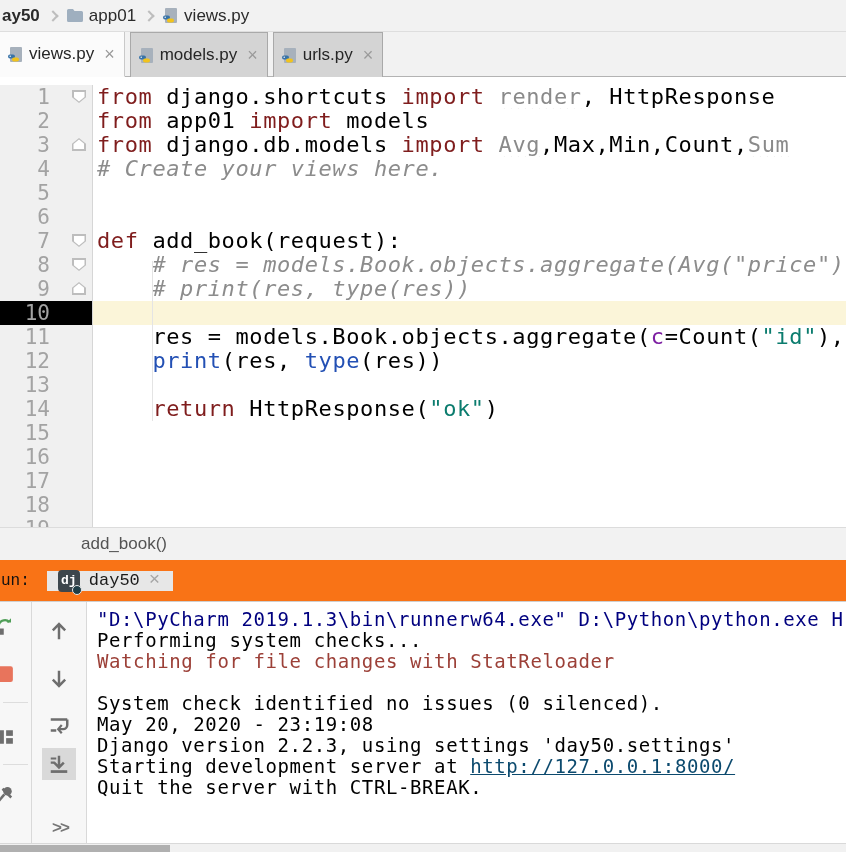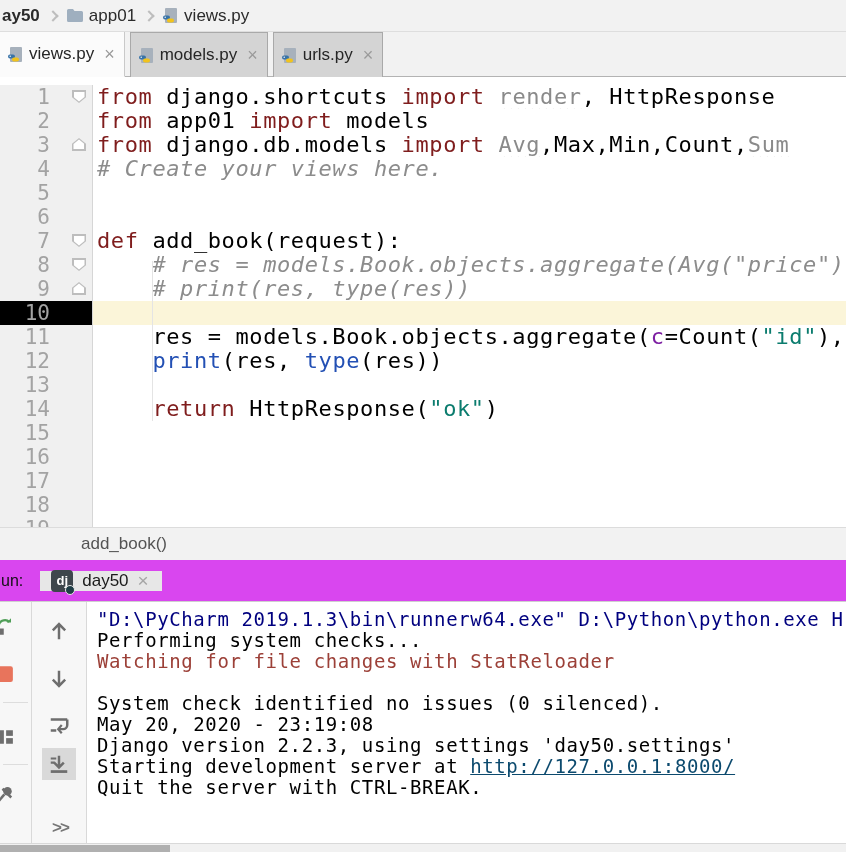--- a/index.html
+++ b/index.html
@@ -48,22 +48,22 @@
   .ar { color:#7d1fa2; }
   .st { color:#0b7c6e; }
   .iguide { position:absolute; left:152px; top:184px; height:160px; width:1px;
     background:#e4e4e4; pointer-events:none; }
 
   
   .statusbar { height:33px; background:#f2f2f2; border-top:1px solid #dcdcdc;
     display:flex; align-items:center; padding-left:81px; font-size:17px; color:#545454; }
 
   
-  .runrow { height:42px; background:#d946ef; border-bottom:1px solid #cfcfcf;
-    display:flex; align-items:center; }
+  .runrow { height:42px; background:#f97316; border-bottom:1px solid #cfcfcf;
+    display:flex; align-items:center;font-family:Liberation Mono, monospace; }
   .runlabel { font-size:16px; color:#111; margin-left:1px; }
   .runtab { height:20px; margin-left:17px; background:#e7e7e7; display:flex;
     align-items:center; padding:0 13px 0 11px; gap:9px; }
   .dj { width:22px; height:22px; background:#3d464c; border-radius:4px; color:#fff;
     font-weight:bold; font-size:13px; display:flex; align-items:center;
     justify-content:center; position:relative; flex:none; }
   .dj::after { content:""; position:absolute; right:-2px; bottom:-3px; width:8px; height:8px;
     border-radius:50%; background:#1f3d46; border:1px solid #e7e7e7; }
   .runtab .label { font-size:17px; color:#1a1a1a; }
   .runtab .close { color:#a6a6a6; font-size:19px; line-height:1; }

